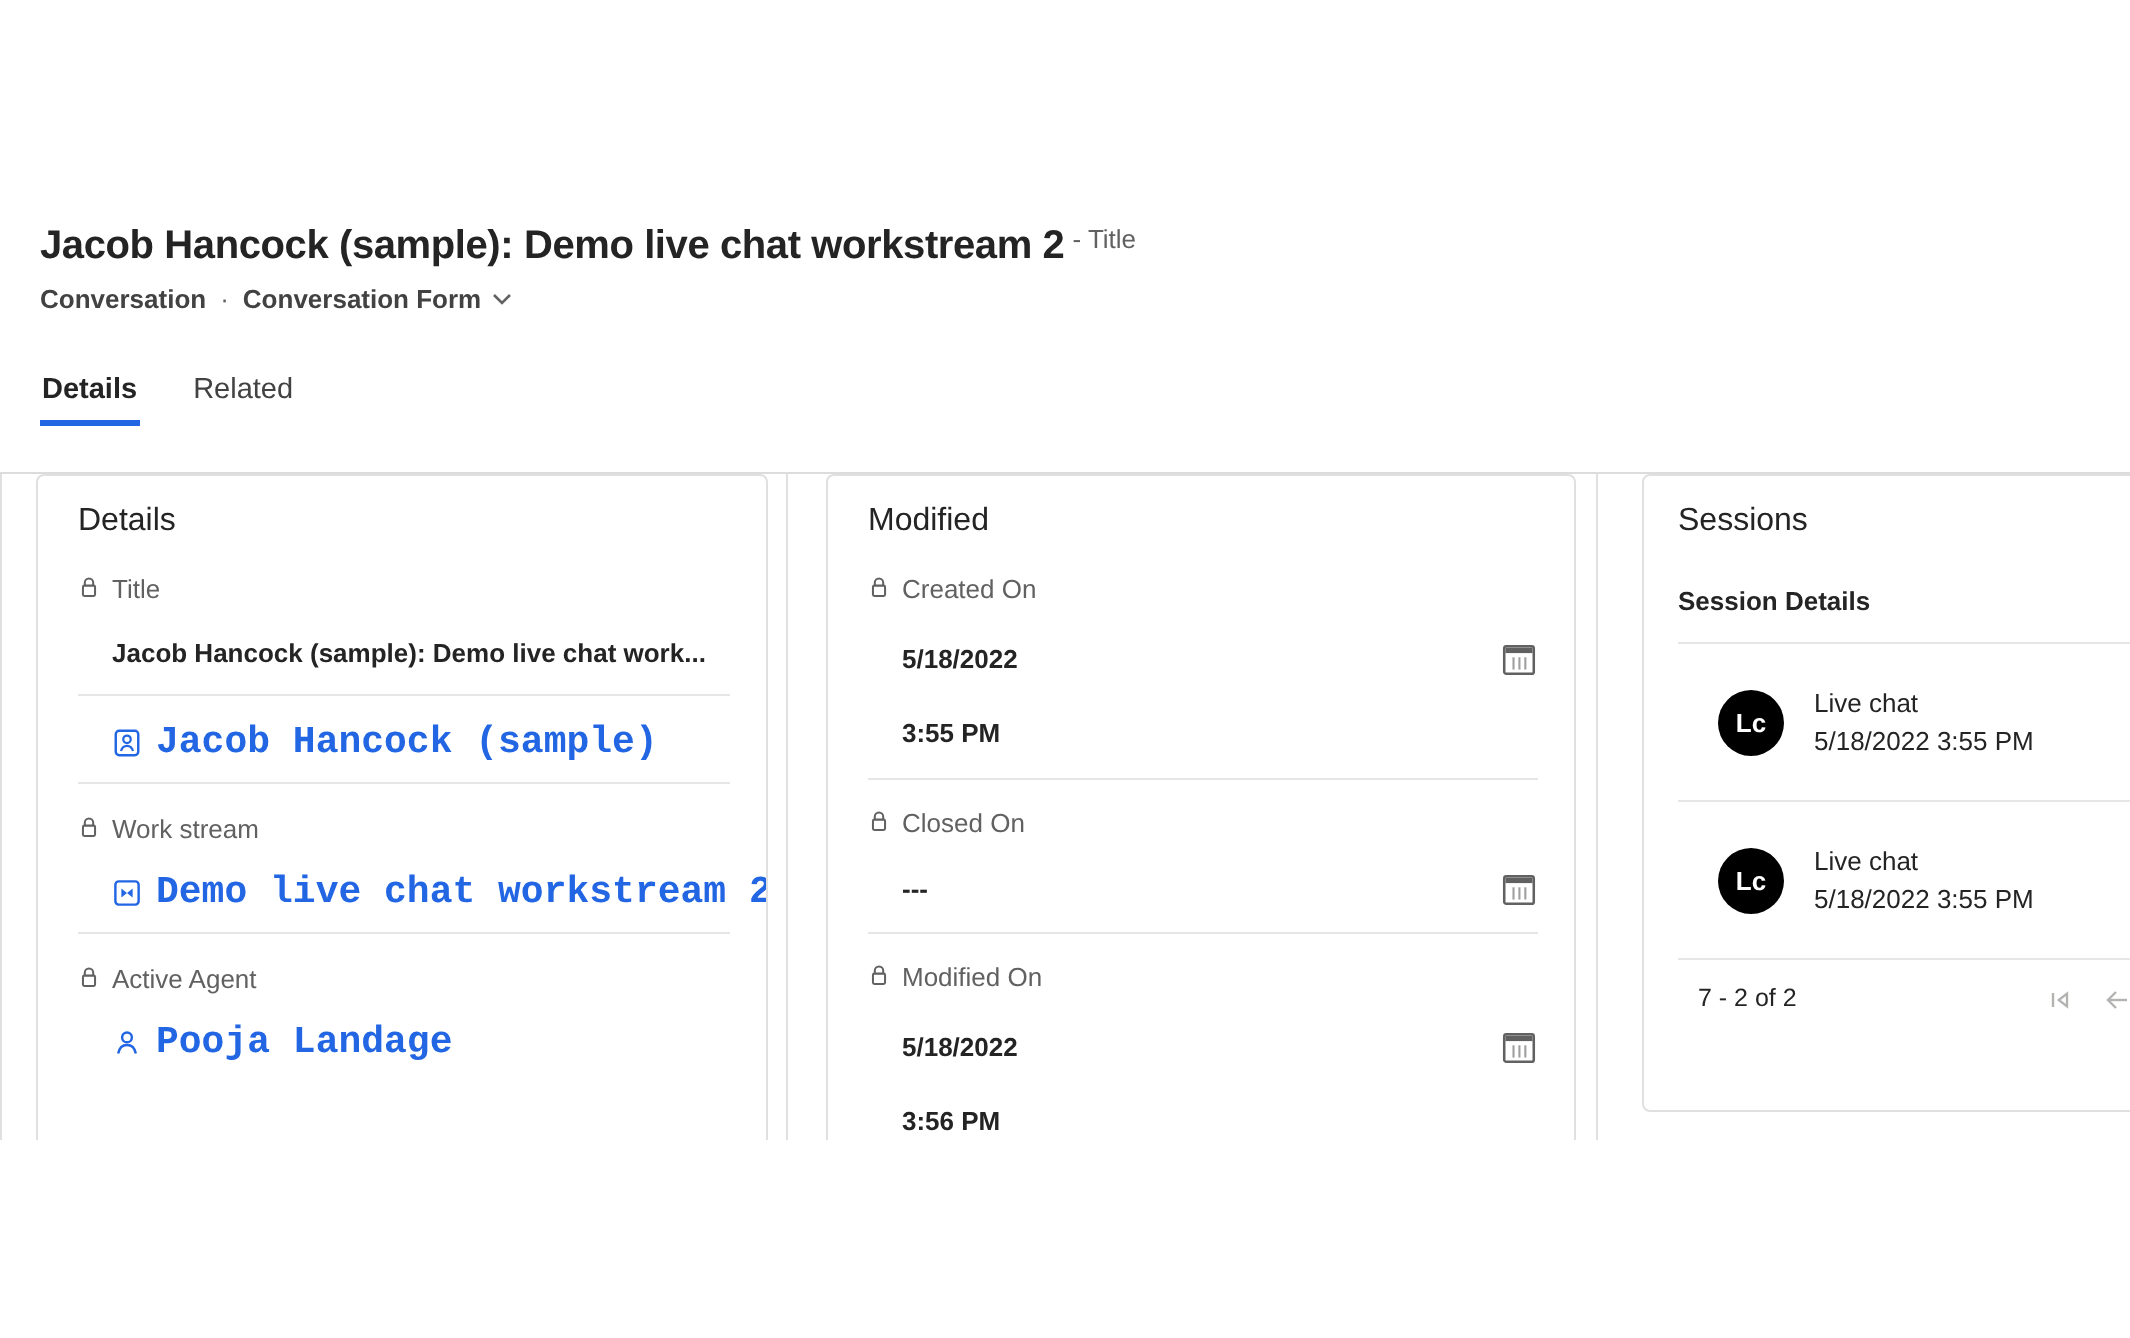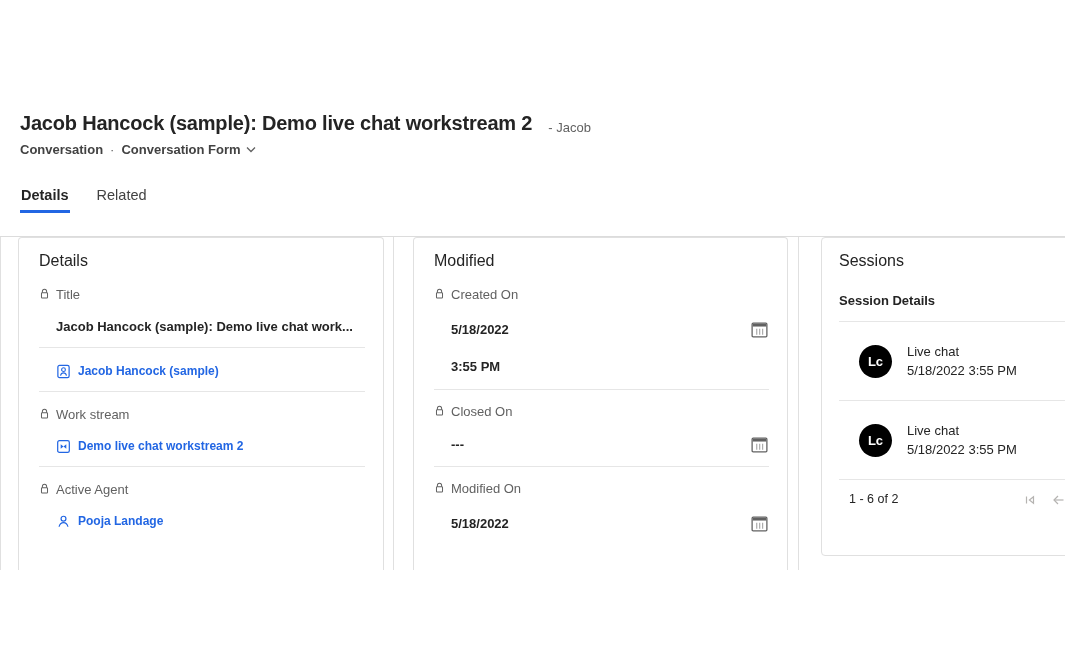--- a/index.html
+++ b/index.html
@@ -1,20 +1,20 @@
 <!DOCTYPE html>
 <html><head>
 <meta charset="utf-8">
 <style>
   * { margin:0; padding:0; box-sizing:border-box; }
   html,body { width:1065px; height:669px; background:#fff; overflow:hidden;
               font-family:"Liberation Sans","DejaVu Sans",sans-serif; position:relative; }
 
   
-  .page-header { position:absolute; left:20px; top:112px; display:flex; align-items:flex-end; gap:16px; white-space:nowrap; }
+  .page-header { position:absolute; left:20px; top:112px; display:flex; align-items:flex-start; gap:4px; white-space:nowrap; }
   .page-title { font-size:20px; font-weight:700; color:#242424; letter-spacing:-0.2px; }
   .save-status { font-size:13px; color:#616161; }
   .sub-header { position:absolute; left:20px; top:142px; display:flex; align-items:center; gap:7px; font-size:13px; font-weight:700; color:#424242; }
   .sub-sep { color:#616161; font-weight:400; }
   .form-select { display:flex; align-items:center; gap:5px; cursor:pointer; }
 
   
   .tabs { position:absolute; left:20px; top:187px; display:flex; gap:26px; }
   .tab { font-size:14.5px; color:#424242; padding:0 1px 7px 1px; cursor:pointer; }
   .tab.active { color:#242424; font-weight:700; border-bottom:3px solid #2266e3; }
@@ -31,21 +31,21 @@
   .card-history { left:413px; width:375px; height:333px; padding:12px 18px 0 20px; }
   .card-sessions{ left:821px; width:282px; height:319px; padding:12px 0 0 0; }
 
   .card-title { font-size:16px; line-height:22px; color:#242424; }
 
   .fld-label { margin-top:13px; display:flex; align-items:center; gap:6px; height:18px;
                font-size:13px; color:#616161; }
   .fld-value { margin-top:16px; padding-left:17px; height:18px; font-size:13px; font-weight:600;
                color:#242424; white-space:nowrap; overflow:hidden; }
   .fld-link-row { margin-top:13px; padding-left:17px; display:flex; align-items:center; gap:7px; height:20px; }
-  .fld-link { font-size:12px; font-weight:600; color:#2266e3; text-decoration:none; white-space:nowrap; cursor:pointer; }
+  .fld-link { font-size:19px; font-weight:600; color:#2266e3; text-decoration:none; white-space:nowrap; cursor:pointer;font-family:Liberation Mono, monospace; }
   .divider { height:1px; background:#e6e6e6; margin-top:10px; }
   .divider.h { margin-top:12px; }
 
   .date-row { margin-top:16px; display:flex; align-items:center; justify-content:space-between; height:20px; }
   .date-row.closed { margin-top:14px; }
   .date-text { padding-left:17px; font-size:13px; font-weight:600; color:#242424; }
   .time-text { margin-top:20px; padding-left:17px; height:18px; font-size:13px; font-weight:600; color:#242424; }
   .cal-btn { background:none; border:none; padding:0; cursor:pointer; line-height:0; }
 
   
@@ -62,21 +62,21 @@
   .pager-btn { position:absolute; top:12px; background:none; border:none; padding:0; line-height:0; cursor:pointer; }
   .pager-first { left:200px; } .pager-prev { left:228px; }
 
   svg { display:block; }
 </style>
 </head>
 <body>
 
 <div class="page-header">
   <span class="page-title">Jacob Hancock (sample): Demo live chat workstream 2</span>
-  <span class="save-status">- Jacob</span>
+  <span class="save-status">- Title</span>
 </div>
 <div class="sub-header">
   <span>Conversation</span>
   <span class="sub-sep">·</span>
   <span class="form-select">
     <span>Conversation Form</span>
     <span>
       <svg width="10" height="7" viewBox="0 0 10 7">
           <path d="M1 1.5l4 4 4-4" fill="none" stroke="#616161" stroke-width="1.3"></path>
         </svg>
@@ -225,20 +225,21 @@
     <button class="cal-btn">
       <svg width="19" height="19" viewBox="0 0 18 18">
           <rect x="2" y="3" width="14" height="13" rx="1" fill="none" stroke="#616161" stroke-width="1.2"></rect>
           <rect x="2.6" y="3.6" width="12.8" height="2.6" fill="#616161"></rect>
           <line x1="6.4" y1="8.2" x2="6.4" y2="14" stroke="#a0a0a0" stroke-width="1"></line>
           <line x1="9.2" y1="8.2" x2="9.2" y2="14" stroke="#a0a0a0" stroke-width="1"></line>
           <line x1="12" y1="8.2" x2="12" y2="14" stroke="#a0a0a0" stroke-width="1"></line>
         </svg>
     </button>
   </div>
+  <div class="time-text">3:56 PM</div>
 </div>
 
 <div class="card card-sessions">
   <div class="sess-title">Sessions</div>
   <div class="sess-sub">Session Details</div>
   <div class="sess-div"></div>
 
   <div class="sess-item">
     <div class="avatar">Lc</div>
     <div>
@@ -251,21 +252,21 @@
   <div class="sess-item">
     <div class="avatar">Lc</div>
     <div>
       <div class="sess-name">Live chat</div>
       <div class="sess-date">5/18/2022 3:55 PM</div>
     </div>
   </div>
   <div class="sess-div" style="margin-top:0"></div>
 
   <div class="pager">
-    <span class="pager-label">1 - 6 of 2</span>
+    <span class="pager-label">7 - 2 of 2</span>
     <button class="pager-btn pager-first">
       <svg width="16" height="16" viewBox="0 0 16 16">
           <line x1="4.5" y1="4.5" x2="4.5" y2="11.5" stroke="#b5b3b1" stroke-width="1.2"></line>
           <path d="M11.5 4.8L7.4 8l4.1 3.2z" fill="none" stroke="#b5b3b1" stroke-width="1.2"></path>
         </svg>
     </button>
     <button class="pager-btn pager-prev">
       <svg width="16" height="16" viewBox="0 0 16 16">
           <line x1="4" y1="8" x2="13.5" y2="8" stroke="#b5b3b1" stroke-width="1.2"></line>
           <path d="M8 4L4 8l4 4" fill="none" stroke="#b5b3b1" stroke-width="1.2"></path>

